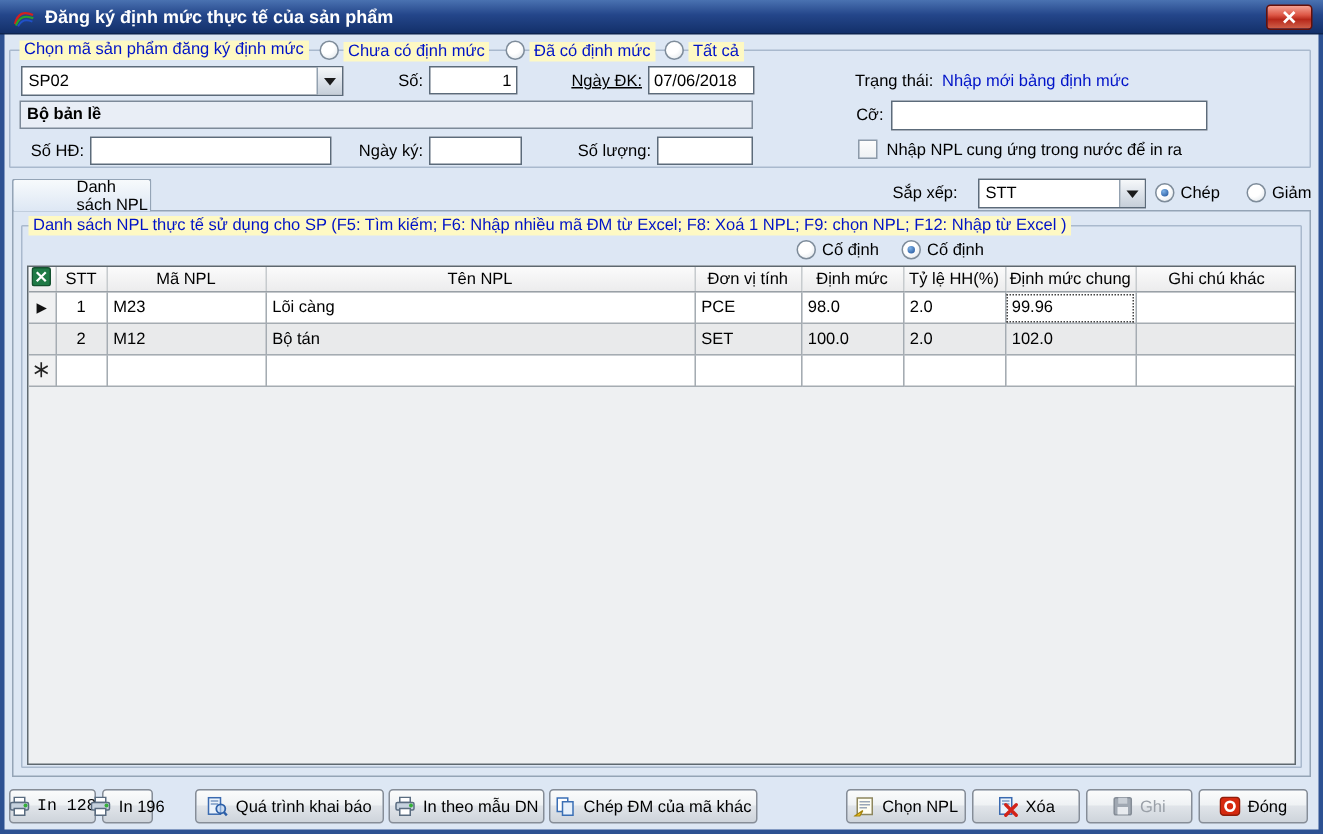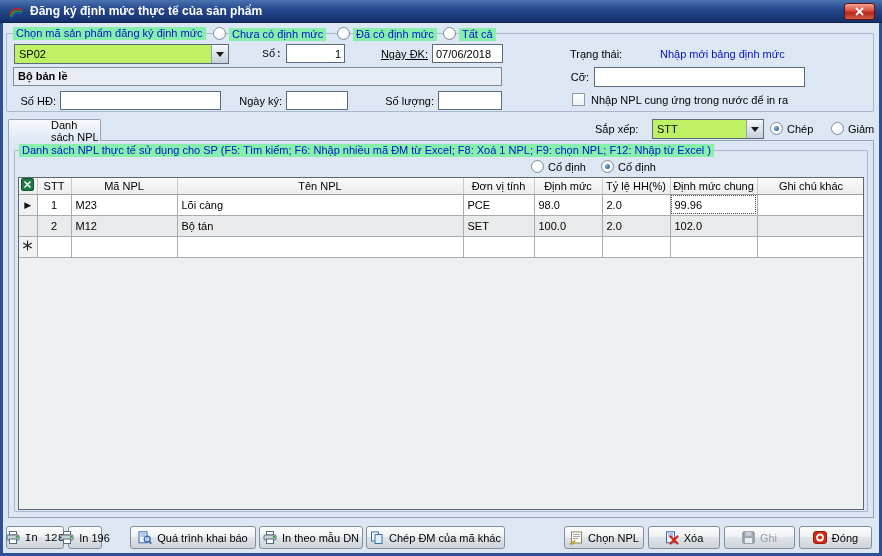--- a/index.html
+++ b/index.html
@@ -19,31 +19,31 @@
   .titlebar .title{ color:#fff; font-weight:bold; font-size:12px; margin-left:6px; white-space:nowrap; }
   .close-btn{
     position:absolute; right:7px; top:3px; width:31px; height:17px; border-radius:3px;
     border:1px solid #64100a;
     background:linear-gradient(180deg,#f5a294 0%,#dd5746 40%,#b7281a 60%,#d0604a 100%);
     display:flex; align-items:center; justify-content:center;
   }
 
   .lbl{ position:absolute; line-height:13px; white-space:nowrap; }
   .blue{ color:#0013c8; }
-  .bgmask{ background:#86efac; padding:0 3px; z-index:2; }
+  .bgmask{ background:#fef9c3; padding:0 3px; z-index:2; }
 
   .groupbox{ position:absolute; border:1px solid #a9b9cd; border-radius:1px; }
 
   .tb{
     position:absolute; border:1px solid #5c6b7a; background:#fff;
     font-family:inherit; font-size:11px; height:19px; padding:0 3px;
   }
   .tb.right{ text-align:right; }
 
-  .combo{ position:absolute; height:20px; border:1px solid #5c6b7a; background:#bef264; display:flex;gap:30px; }
+  .combo{ position:absolute; height:20px; border:1px solid #5c6b7a; background:#ffffff; display:flex;gap:30px; }
   .combo .val{ flex:1; padding:3px 4px 0 4px; overflow:hidden; white-space:nowrap; }
   .combo .drop{
     width:17px; border-left:1px solid #93a1b0;
     background:linear-gradient(180deg,#f6f8fa 0%,#dde3ea 50%,#c6cfd9 100%);
     display:flex; align-items:center; justify-content:center;
   }
   .arrow-down{ width:0; height:0; border-left:4px solid transparent; border-right:4px solid transparent; border-top:5px solid #1b1b1b; }
 
   .radio{ position:absolute; width:13px; height:13px; border-radius:50%; border:1px solid #7e8c9a;
     background:radial-gradient(circle at 35% 30%,#ffffff 45%,#dbe2e8); }
@@ -115,28 +115,28 @@
   <span class="radio bgmask" style="left:443px; top:27px;"></span>
   <span class="lbl blue bgmask" style="left:459px; top:28px;">Tất cả</span>
 
   <div class="combo" style="left:14px; top:44px; width:215px;">
     <span class="val">SP02</span>
     <span class="drop">
         <span class="arrow-down"></span>
       </span>
   </div>
 
-  <span class="lbl" style="left:256px; top:48px; width:26px; text-align:right;font-family:Liberation Mono, monospace;">Số:</span>
+  <span class="lbl" style="left:256px; top:48px; width:26px; text-align:right;">Số:</span>
   <input class="tb right" style="left: 286px; top: 44px; width: 59px;" readonly="" value="1">
 
   <span class="lbl" style="left:372px; top:48px; width:56px; text-align:right;text-decoration:underline;">Ngày ĐK:</span>
   <input class="tb" style="left: 432px; top: 44px; width: 71px;" readonly="" value="07/06/2018">
 
   <span class="lbl" style="left:570px; top:48px;">Trạng thái:</span>
-  <span class="lbl blue" style="left:660px; top:48px;">Nhập mới bảng định mức</span>
+  <span class="lbl blue" style="left:628px; top:48px;">Nhập mới bảng định mức</span>
 
   <div style="position:absolute; left:13px; top:67px; width:489px; height:19px; border:1px solid #7d8a99; background:#e9eef6; font-weight:bold; line-height:17px; padding:0 4px;">Bộ bản lề</div>
 
   <span class="lbl" style="left:566px; top:71px; width:23px; text-align:right;">Cỡ:</span>
   <input class="tb" style="left: 594px; top: 67px; width: 211px; height: 20px;" readonly="" value="">
 
   <span class="lbl" style="left:14px; top:95px; width:42px; text-align:right;">Số HĐ:</span>
   <input class="tb" style="left: 60px; top: 91px; width: 161px;" readonly="" value="">
 
   <span class="lbl" style="left:234px; top:95px; width:48px; text-align:right;">Ngày ký:</span>

